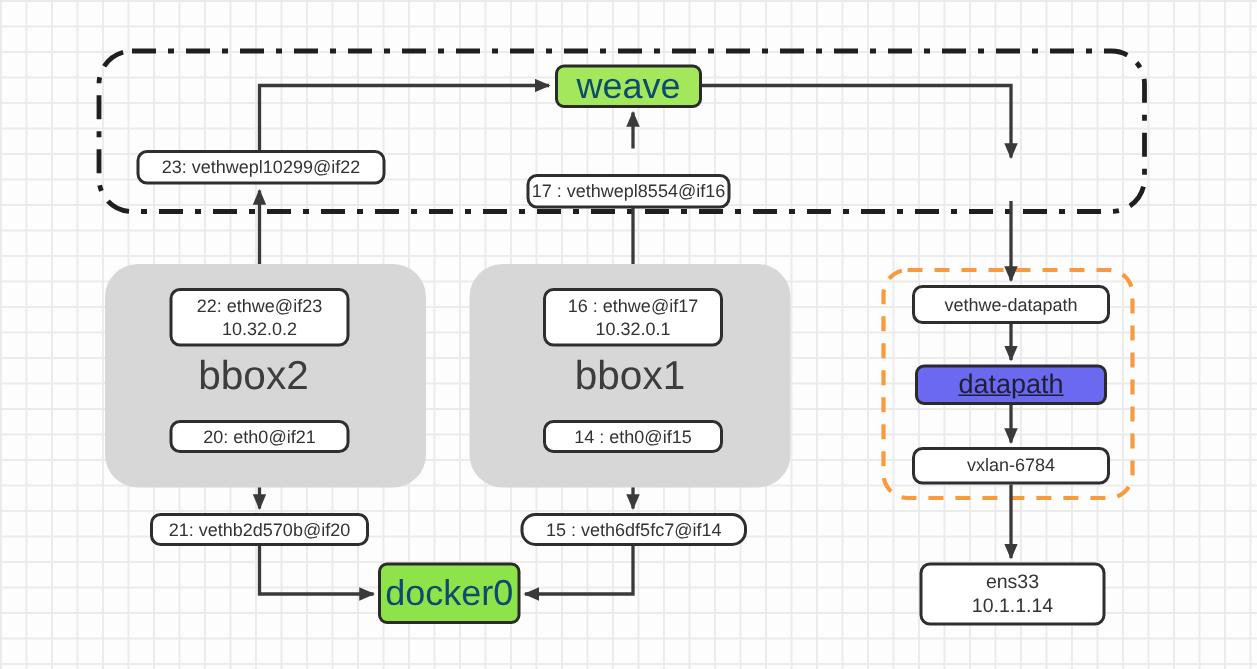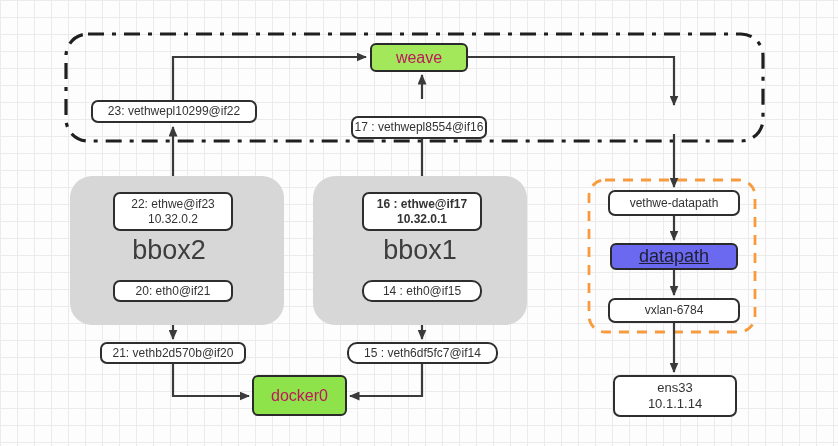--- a/index.html
+++ b/index.html
@@ -38,22 +38,22 @@
   .label-box {
     background: #ffffff;
     border: 2px solid #2e2e2e;
     border-radius: 7px;
     font-size: 12px;
   }
   .green-box {
     background: #8ee24a;
     border: 2.5px solid #2a2a2a;
     border-radius: 6px;
-    font-size: 16px;
-    color: #be185d;
+    font-size: 24px;
+    color: #0c4a6e;
   }
   .weave-green { background: #a2e85a; }
   .purple-box {
     background: #6b69ef;
     border: 2.5px solid #2a2a2a;
     border-radius: 6px;
     font-size: 18px;
     color: #1f1f33;
   }
   .gray-container {
@@ -115,25 +115,25 @@
 
   <div class="node label-box" style="left:340px; top:116px; width:136px; height:23px;margin-left:11px;">17 : vethwepl8554@if16</div>
 
 
   <div class="node label-box two-line" style="left:113px; top:192px; width:120px; height:39px;">
     <span>22: ethwe@if23</span>
     <span>10.32.0.2</span>
   </div>
   <div class="node label-box" style="left:113px; top:280px; width:120px; height:22px;">20: eth0@if21</div>
 
-  <div class="node label-box two-line" style="left:362px; top:192px; width:120px; height:39px;font-weight:bold;">
+  <div class="node label-box two-line" style="left:362px; top:192px; width:120px; height:39px;">
     <span>16 : ethwe@if17</span>
     <span>10.32.0.1</span>
   </div>
-  <div class="node label-box" style="left:362px; top:280px; width:120px; height:22px;border-radius:10px;">14 : eth0@if15</div>
+  <div class="node label-box" style="left:362px; top:280px; width:120px; height:22px;">14 : eth0@if15</div>
 
   <div class="node label-box" style="left:100px; top:342px; width:146px; height:22px;">21: vethb2d570b@if20</div>
 
   <div class="node label-box" style="left:347px; top:342px; width:151px; height:22px;border-radius:10px;">15 : veth6df5fc7@if14</div>
 
   <div class="node green-box" style="left:252px; top:375px; width:95px; height:41px;">docker0</div>
 
   <div class="node label-box" style="left:608px; top:190px; width:132px; height:26px;">vethwe-datapath</div>
 
   <div class="node purple-box" style="left:610px; top:243px; width:128px; height:27px;text-decoration:underline;">datapath</div>

